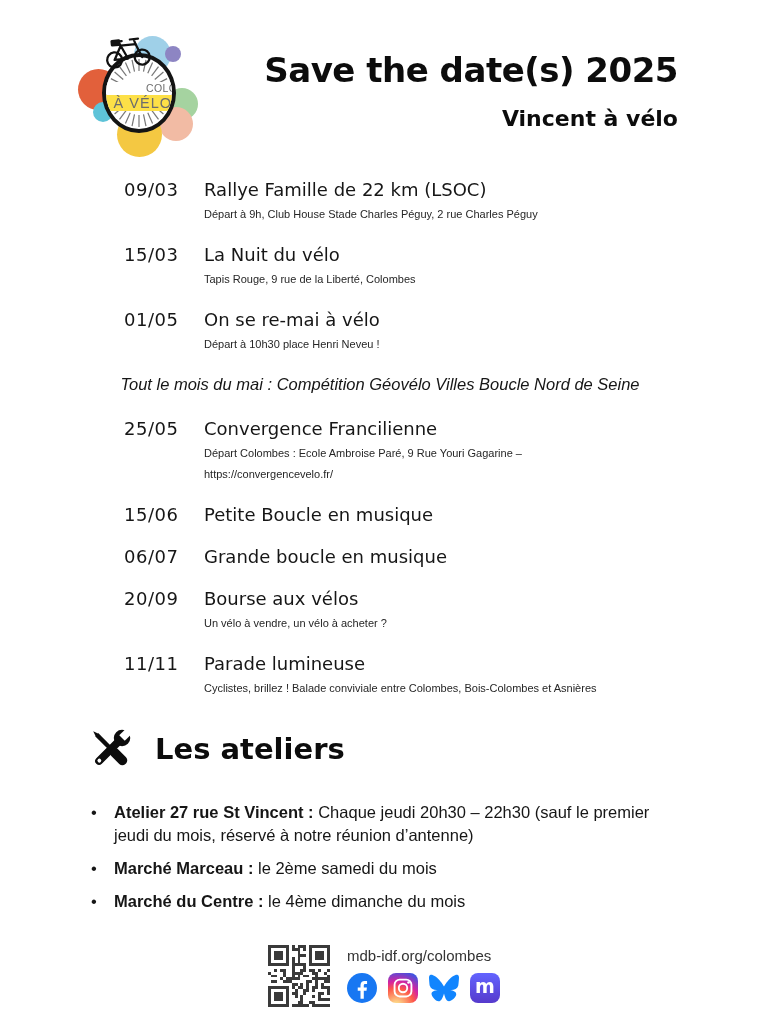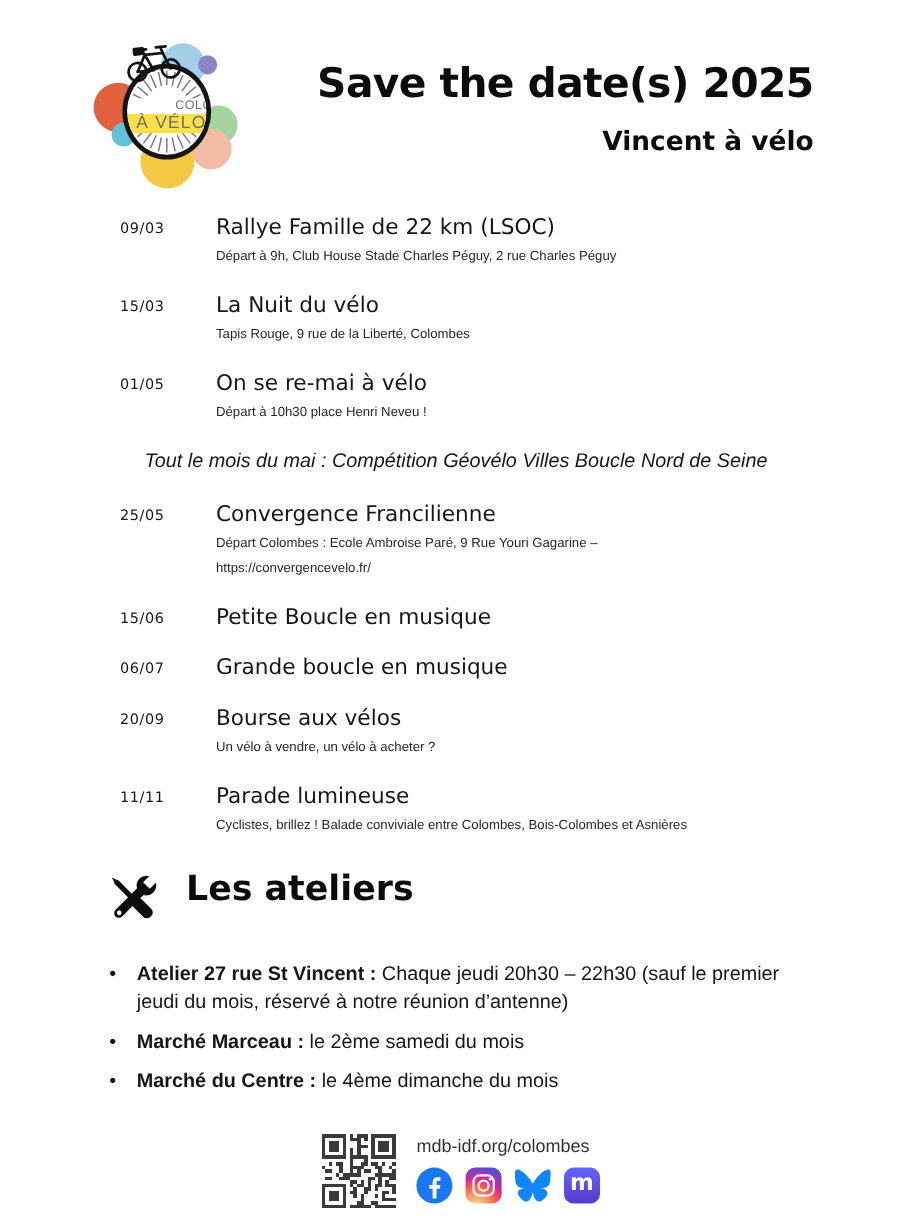--- a/index.html
+++ b/index.html
@@ -28,32 +28,32 @@
   .logo-disc svg.sunburst { position:absolute; left:0; top:0; }
   .logo-line1 { position:absolute; left:0; right:0; top:25px; text-align:center; font-size:10.5px;
                 letter-spacing:0.4px; color:var(--logo-text-gray); background:#fff; z-index:2;padding-left:40px; }
   .logo-line2 { position:absolute; left:0; right:0; top:38px; text-align:right; font-size:14.5px;
                 letter-spacing:1px; color:var(--logo-text-gray); background:#fde047; z-index:2; }
   .bike { position:absolute; left:29px; top:7px; z-index:3; transform:rotate(-6deg); }
 
   
   .schedule { margin:0 108px 0 100px; padding-top:20px; }
   .event { display:flex; margin-bottom:18px; }
-  .event-date { width:80px; flex:0 0 80px; font-family:"DejaVu Sans", sans-serif; font-size:12px; line-height:24px; letter-spacing:0.5px; }
+  .event-date { width:80px; flex:0 0 80px; font-family:"DejaVu Sans", sans-serif; font-size:18px; line-height:24px; letter-spacing:0.5px;margin-left:24px; }
   .event-body { flex:1; }
   .event-title { font-family:"DejaVu Sans", sans-serif; font-size:18px; line-height:24px; }
   .event-detail { font-size:11px; line-height:21px; margin-top:2px; color:var(--detail-gray); }
   .event-detail + .event-detail { margin-top:0; }
   .event.spaced .event-detail { }
   .event.spaced .event-detail + .event-detail { margin-top:0; }
   .may-note { font-style:italic; font-size:16.5px; line-height:22px; text-align:center; margin:4px 0 22px 0; }
 
   
   .workshops { margin:24px 85px 0 85px; }
-  .workshops-header { display:flex; gap:18px; }
+  .workshops-header { display:flex; align-items:center; gap:18px; }
   .workshops-header h3 { font-family:"DejaVu Sans", sans-serif; font-weight:800; font-size:29px; color:#0c0c0c; }
   .bullets { list-style:none; margin-top:26px; padding-right:12px; }
   .bullet { display:flex; gap:13px; font-size:16.5px; line-height:23px; margin-bottom:10px; }
   .bullet .dot { flex:0 0 10px; margin-left:6px; }
   .bullet strong { font-weight:700; }
 
   
   footer { margin-top:32px; display:flex; justify-content:center; align-items:flex-start; gap:17px; }
   .qr { width:62px; height:62px; }
   .footer-right { padding-top:2px; }

